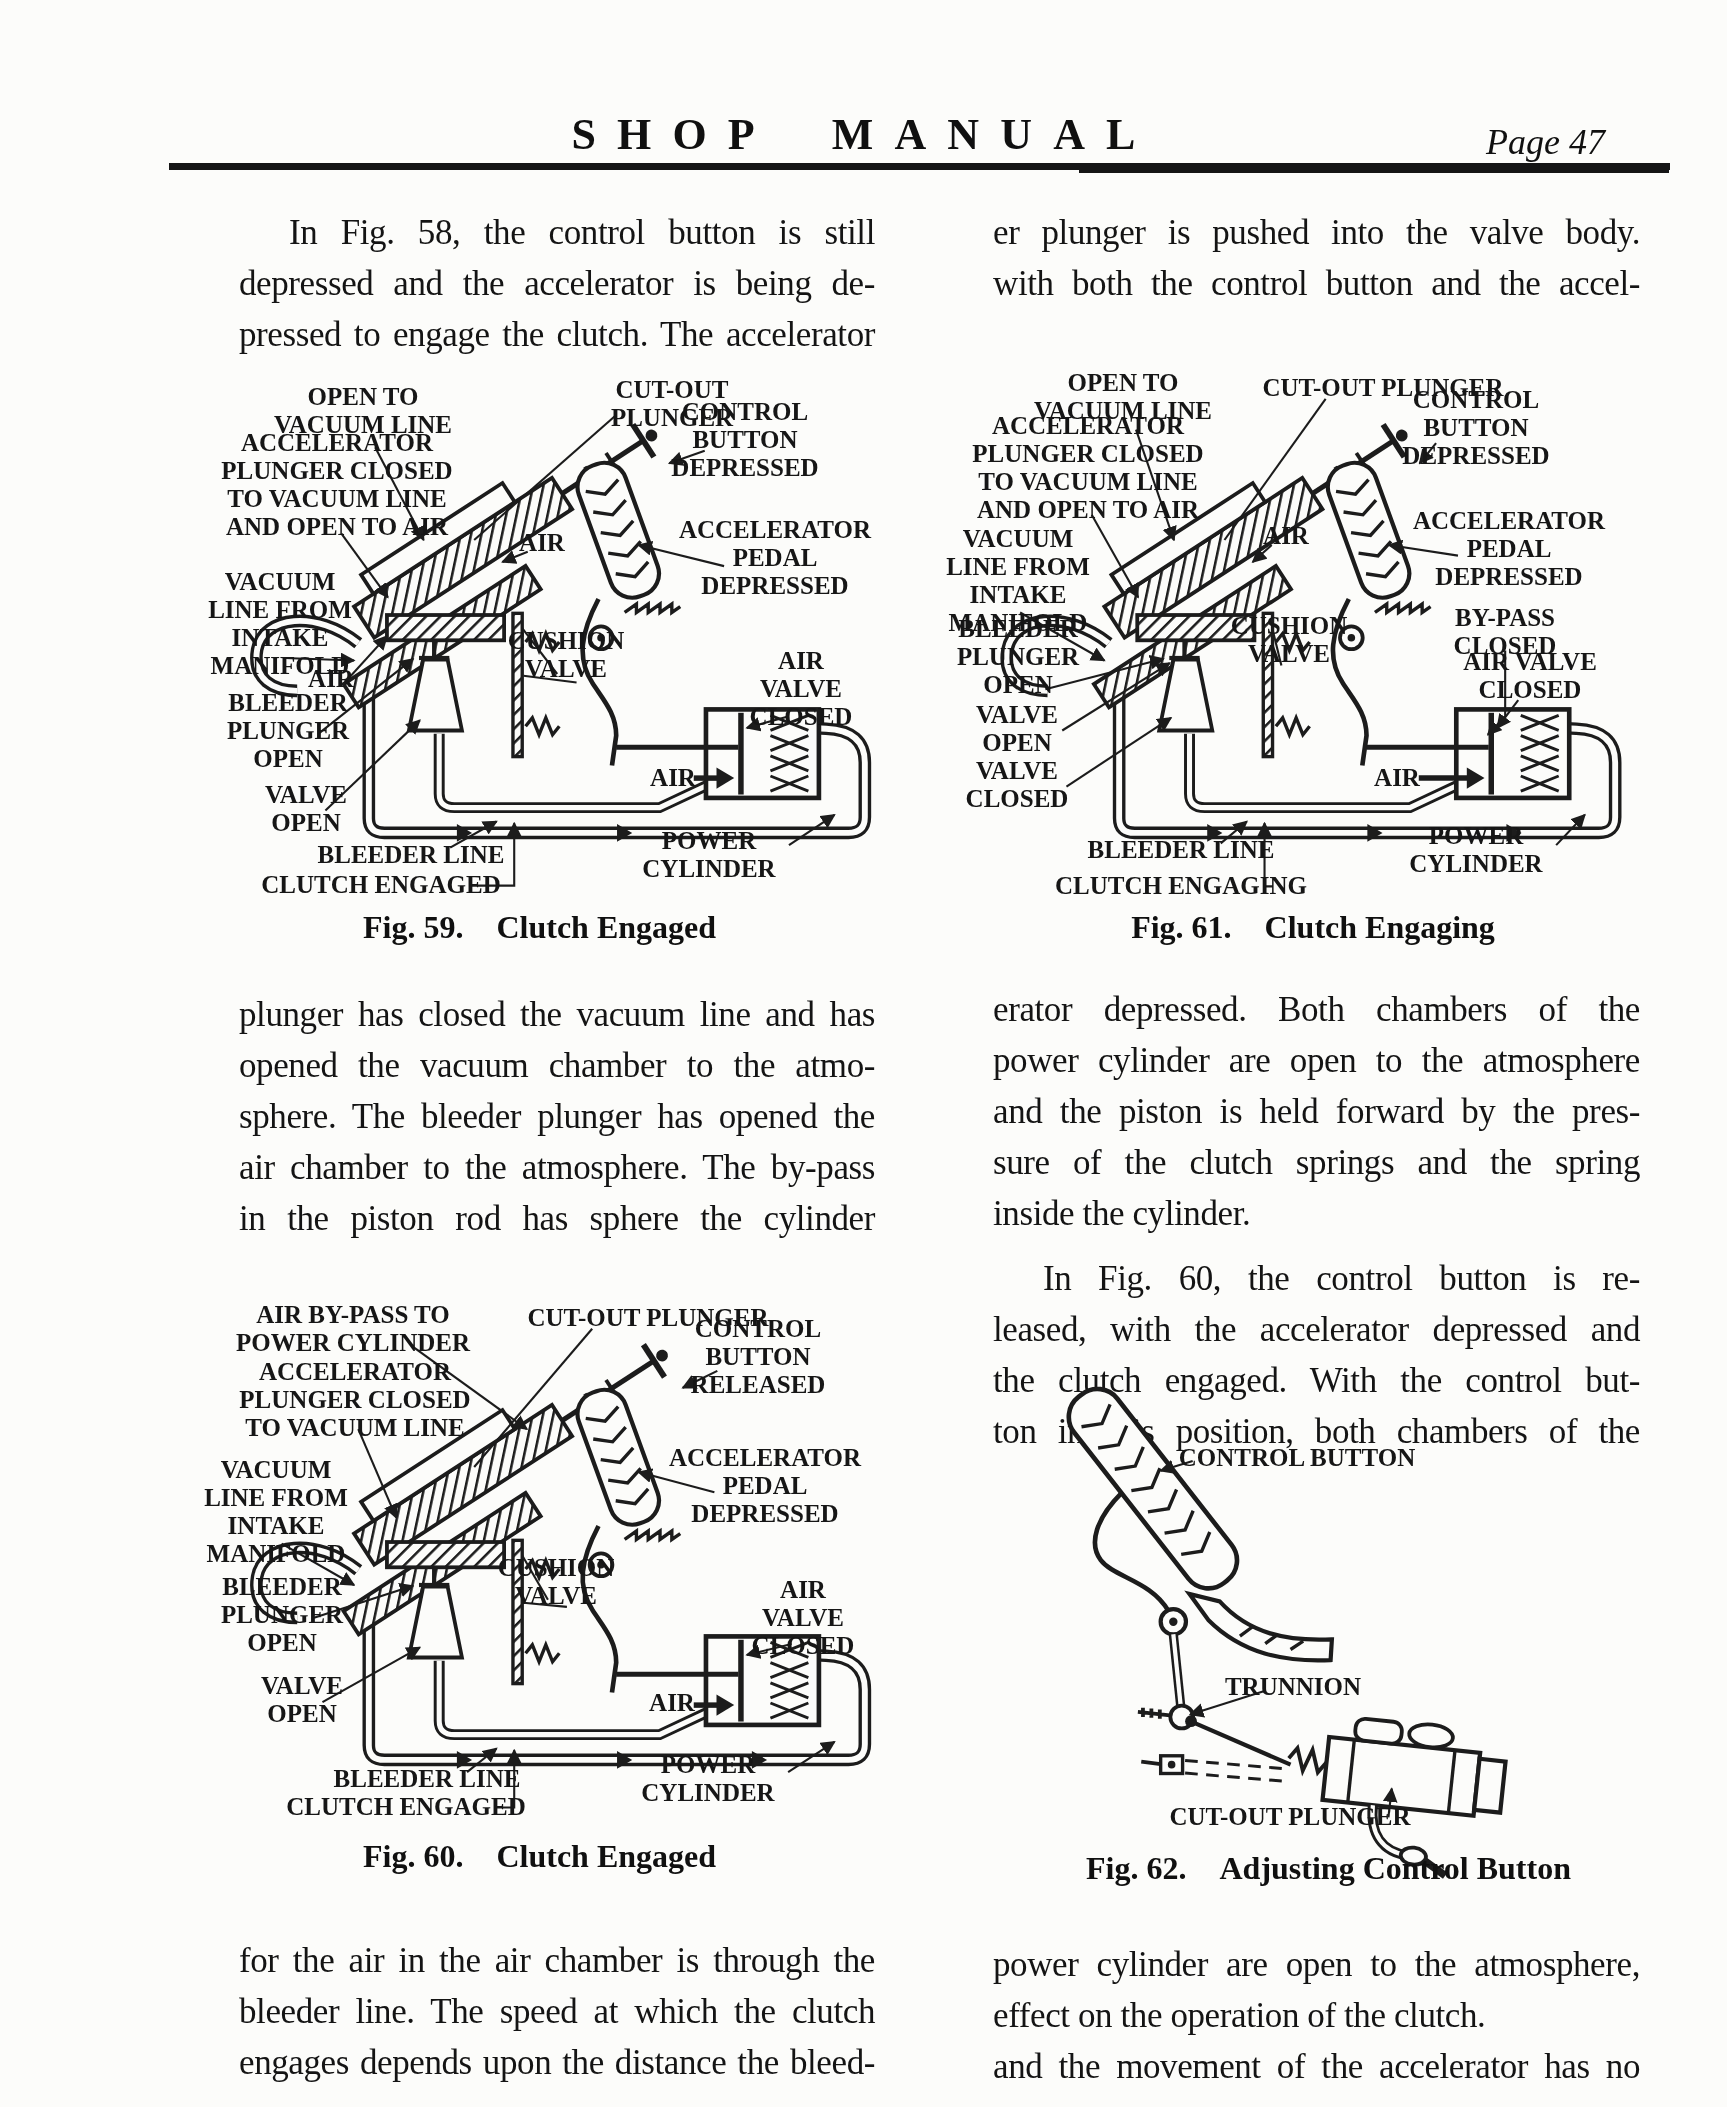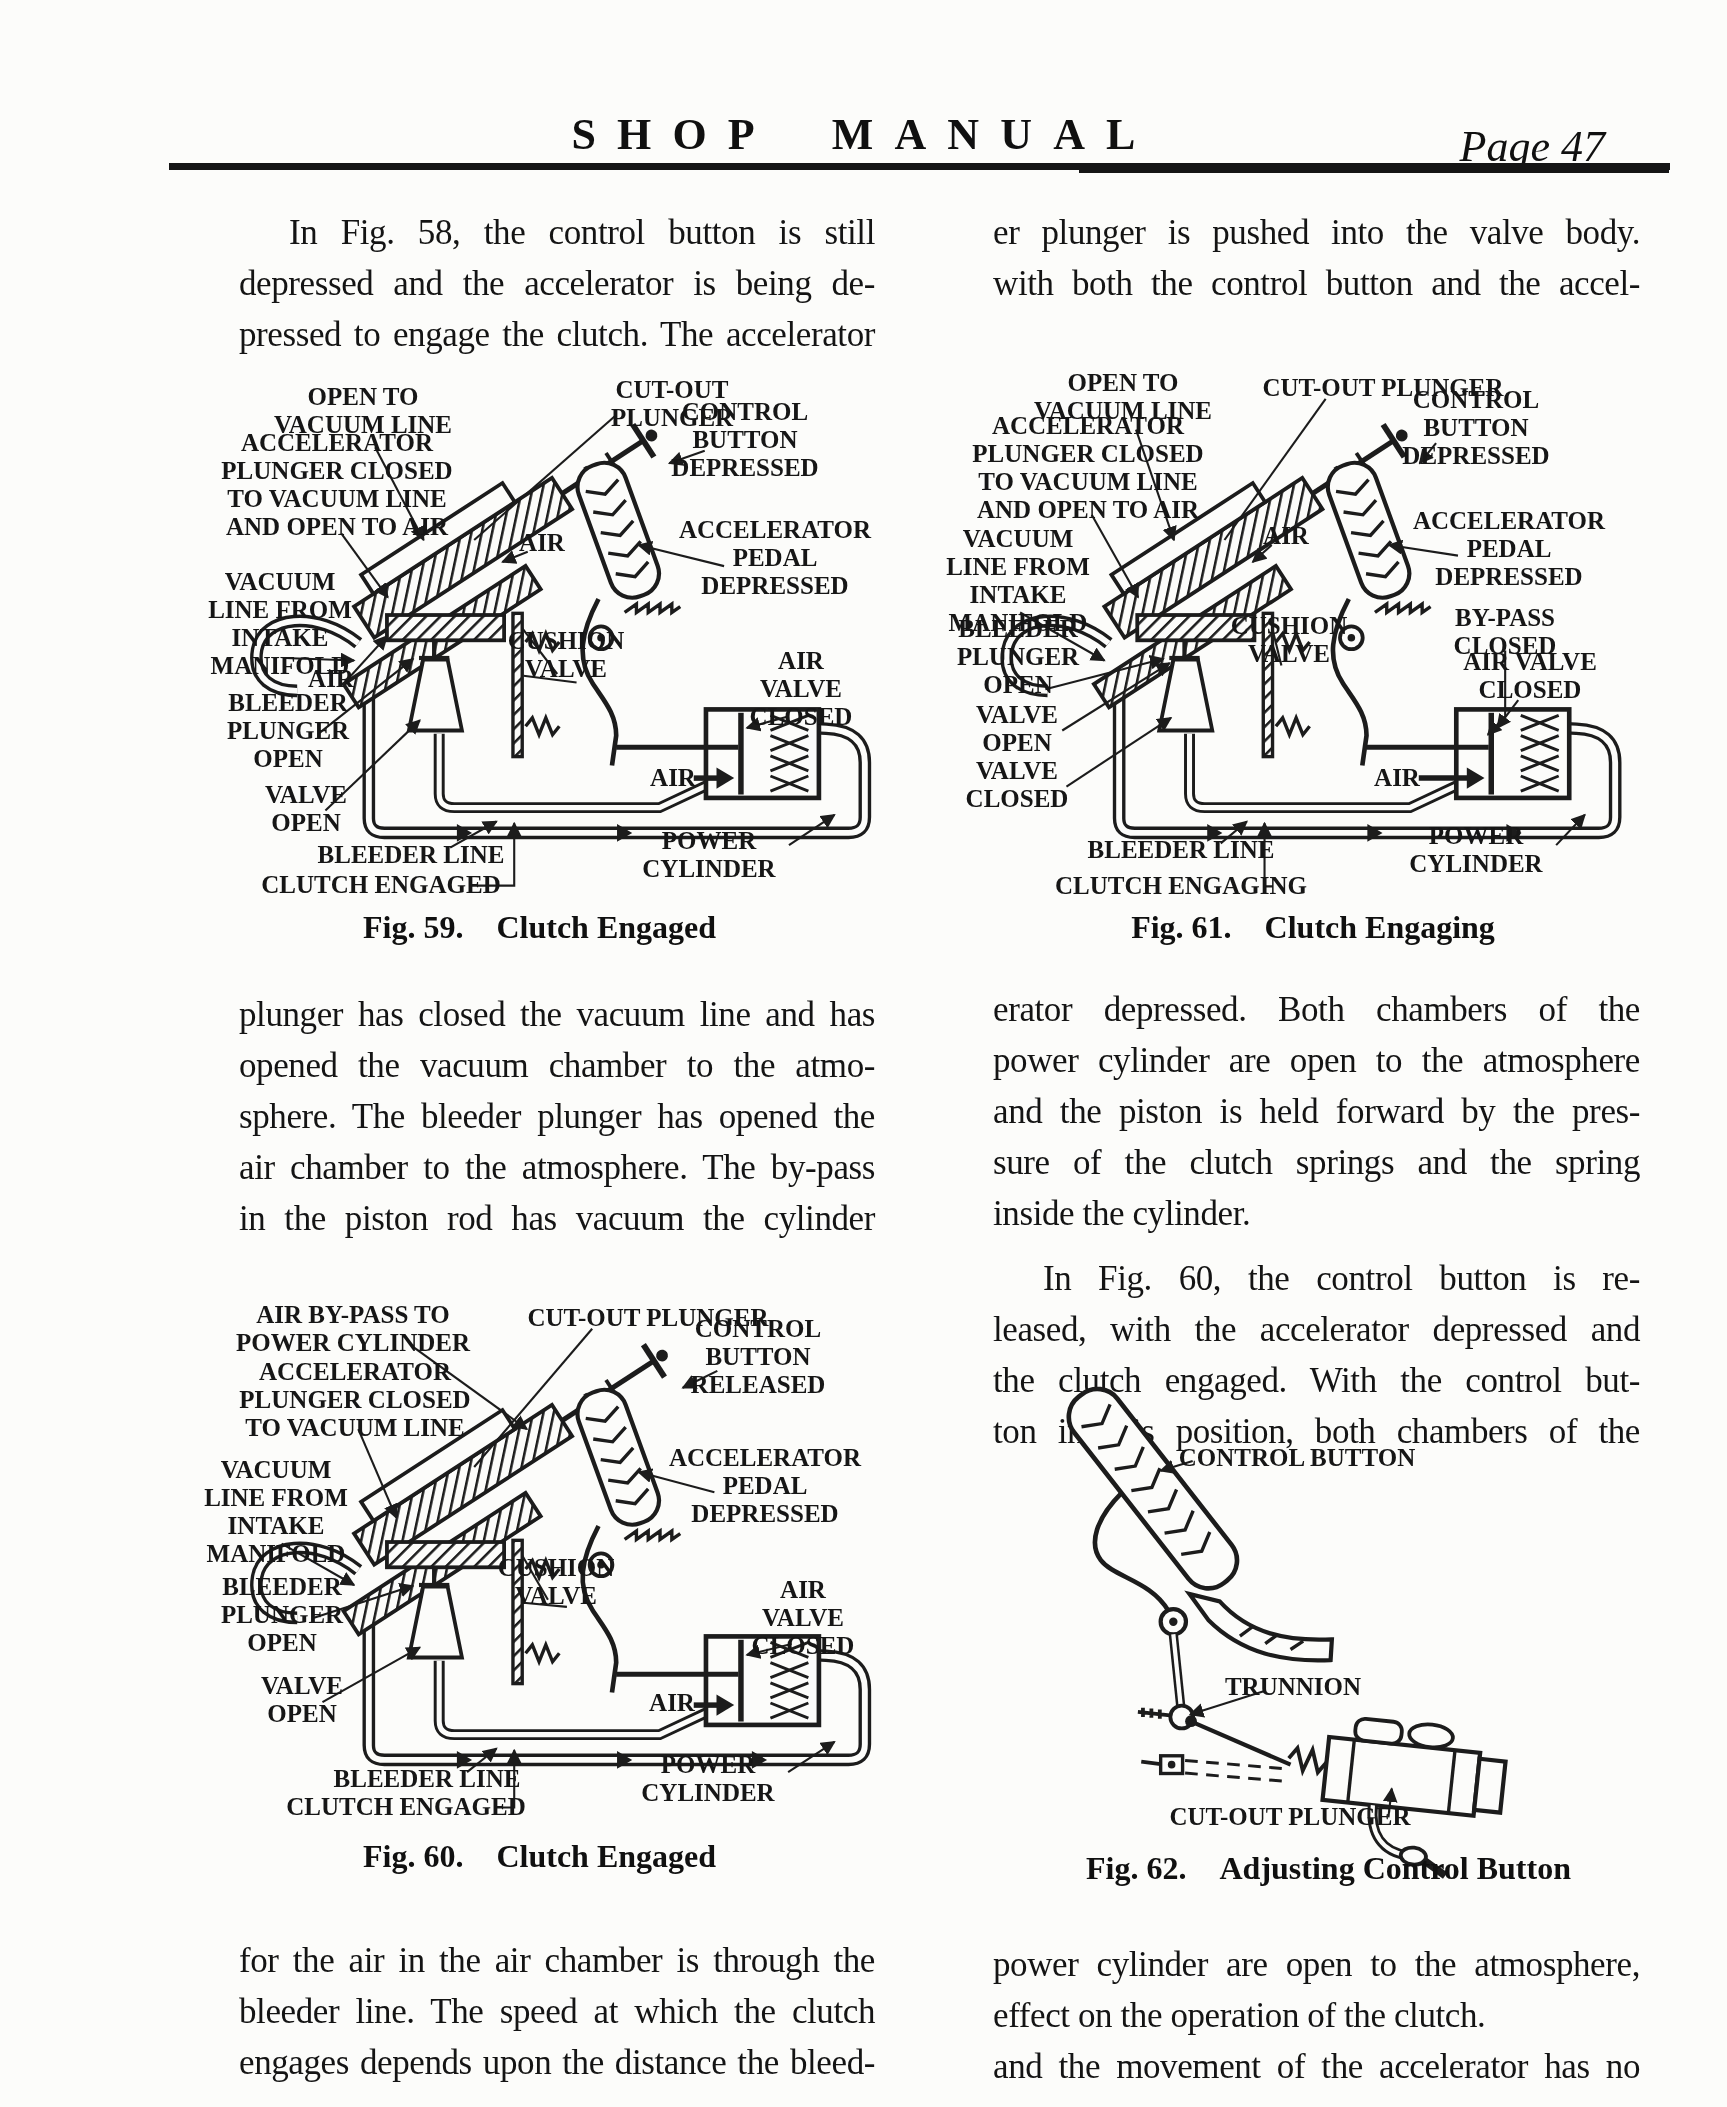--- a/index.html
+++ b/index.html
@@ -1,20 +1,20 @@
 <!DOCTYPE html>
 <html style="font-size:6.7px"><head>
 <meta charset="utf-8">
 <style>
   html,body{margin:0;padding:0;background:#e8e8e6;}
   #page{position:relative;width:1728px;height:2258px;background:#fcfcfa;overflow:hidden;
         font-family:"Liberation Serif","DejaVu Serif",serif;color:#141414;}
   .hdr-title{position:absolute;left:379px;top:109px;width:970px;text-align:center;
      font-size:44px;font-weight:bold;letter-spacing:0.48em;word-spacing:0.6em;color:#101010;}
-  .hdr-page{position:absolute;right:123px;top:121px;font-size:44px;font-style:italic;color:#101010;}
+  .hdr-page{position:absolute;right:123px;top:121px;font-size:36px;font-style:italic;color:#101010;}
   .rule{position:absolute;left:169px;top:163px;width:1501px;height:7.2px;background:#151515;}
   .rule2{position:absolute;left:1079px;top:170px;width:590px;height:2.5px;background:#151515;}
   .col{position:absolute;}
   .tl{font-size:35px;line-height:51px;height:51px;letter-spacing:-0.4px;
       text-align:justify;text-align-last:justify;white-space:nowrap;margin-left:47px;}
   .tl.end{text-align-last:left;}
   .tl.ind{text-indent:50px;}
   .tl.gap{margin-top:13.5px;}
   .fig{position:absolute;}
   .art{position:absolute;left:0;top:0;width:100%;height:100%;}
@@ -258,21 +258,21 @@
     <div class="cap" style="top:546px;">
       <span>Fig. 61.</span><span class="sp"></span><span>Clutch Engaging</span>
     </div>
   </div>
 
   <div class="col" style="left:192px;top:989px;width:683px;">
     <div class="tl">plunger has closed the vacuum line and has</div>
     <div class="tl">opened the vacuum chamber to the atmo-</div>
     <div class="tl">sphere. The bleeder plunger has opened the</div>
     <div class="tl">air chamber to the atmosphere. The by-pass</div>
-    <div class="tl">in the piston rod has vacuum the cylinder</div>
+    <div class="tl">in the piston rod has sphere the cylinder</div>
   </div>
   <div class="col" style="left:946px;top:984px;width:694px;">
     <div class="tl">erator depressed. Both chambers of the</div>
     <div class="tl">power cylinder are open to the atmosphere</div>
     <div class="tl">and the piston is held forward by the pres-</div>
     <div class="tl">sure of the clutch springs and the spring</div>
     <div class="tl end">inside the cylinder.</div>
     <div class="tl ind gap">In Fig. 60, the control button is re-</div>
     <div class="tl">leased, with the accelerator depressed and</div>
     <div class="tl">the clutch engaged.  With the control but-</div>

